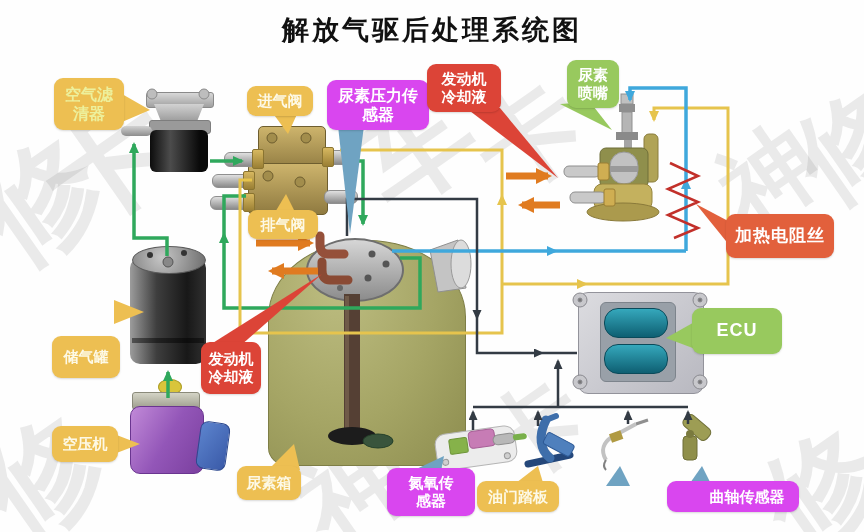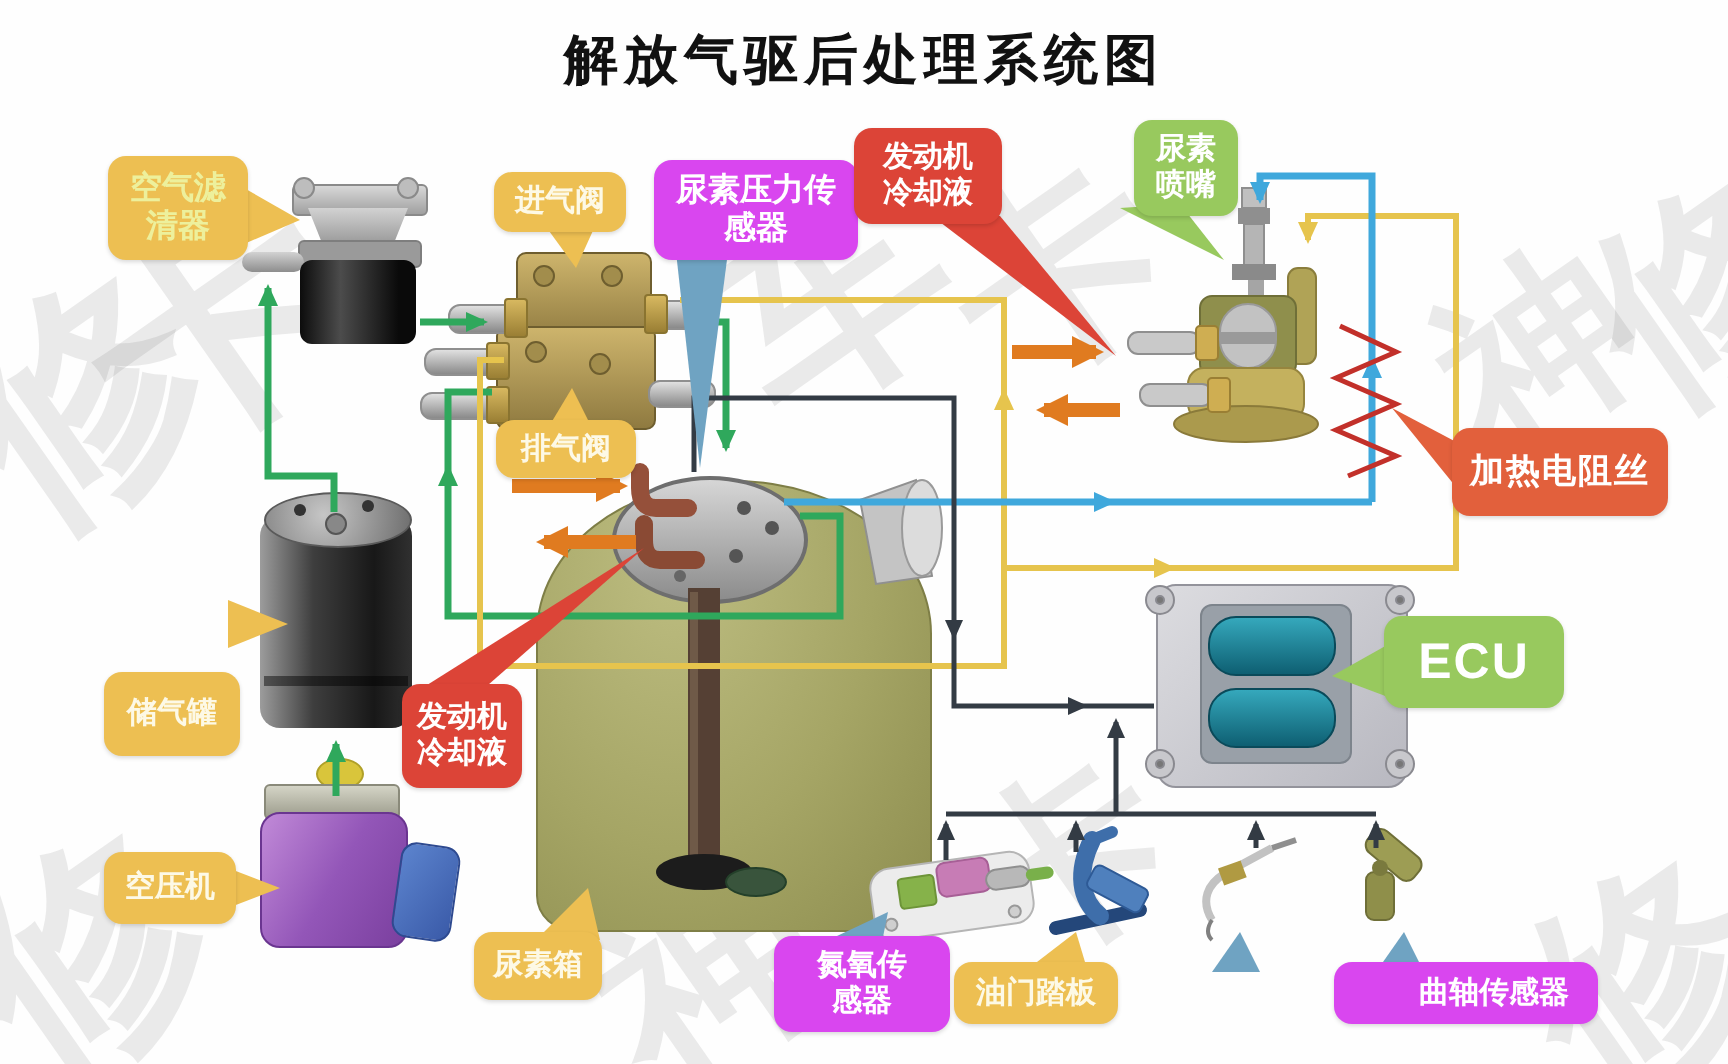--- a/index.html
+++ b/index.html
@@ -20,21 +20,21 @@
   .lbl{position:absolute;z-index:5;border-radius:9px;color:#fff;font-weight:bold;
        font-size:15px;line-height:1.2;display:flex;align-items:center;justify-content:center;
        text-align:center;white-space:pre-line;box-shadow:0 1px 2px rgba(0,0,0,0.15);}
   .lbl-yellow{background:#edbf52;color:#fdf9e6;}
   .lbl-air-filter{color:#edf09c;font-size:16px;}
   .lbl-blue{background:#d946ef;}
   .lbl-green{background:#98c95e;}
   .lbl-red{background:#dc4437;}
   .lbl-heater{background:#e2603c;font-size:17px;letter-spacing:1px;}
   .lbl-pressure{font-size:16px;}
-  .lbl-ecu{font-size:25px;letter-spacing:1px;}
+  .lbl-ecu{font-size:18px;letter-spacing:1px;}
   
   .ecu-frame{left:578px;top:292px;width:124px;height:100px;background:linear-gradient(135deg,#dcdce0,#b8b8c0);
              border:1px solid #93939b;border-radius:10px;}
   .ecu-inner{left:600px;top:302px;width:74px;height:78px;background:#99a0a8;border-radius:6px;border:1px solid #7d848c;}
   .ecu-cyl{position:absolute;width:62px;height:28px;border-radius:14px;
            background:linear-gradient(180deg,#35a8bc,#0e5f72);border:1px solid #0a4a5a;}
   
   .af-bracket{left:146px;top:92px;width:66px;height:14px;background:linear-gradient(180deg,#d8d8d8,#a0a0a0);border-radius:3px;border:1px solid #8a8a8a;}
   .af-neck{left:154px;top:104px;width:50px;height:20px;background:linear-gradient(180deg,#d2d2d2,#939393);
            clip-path:polygon(0 0,100% 0,84% 100%,16% 100%);}

